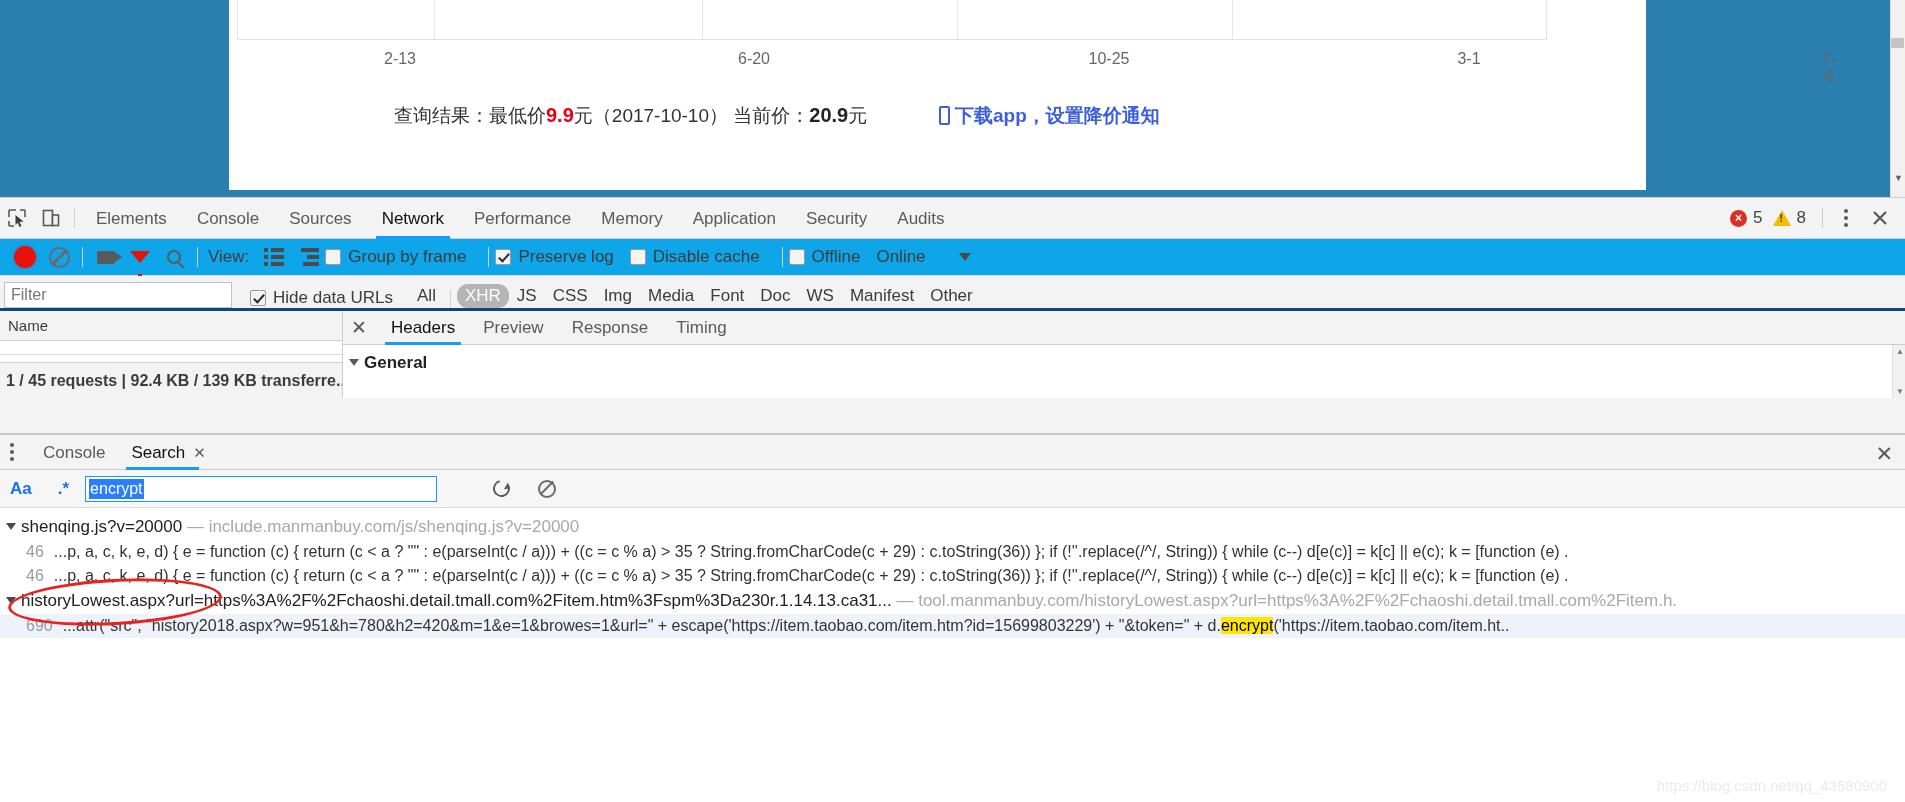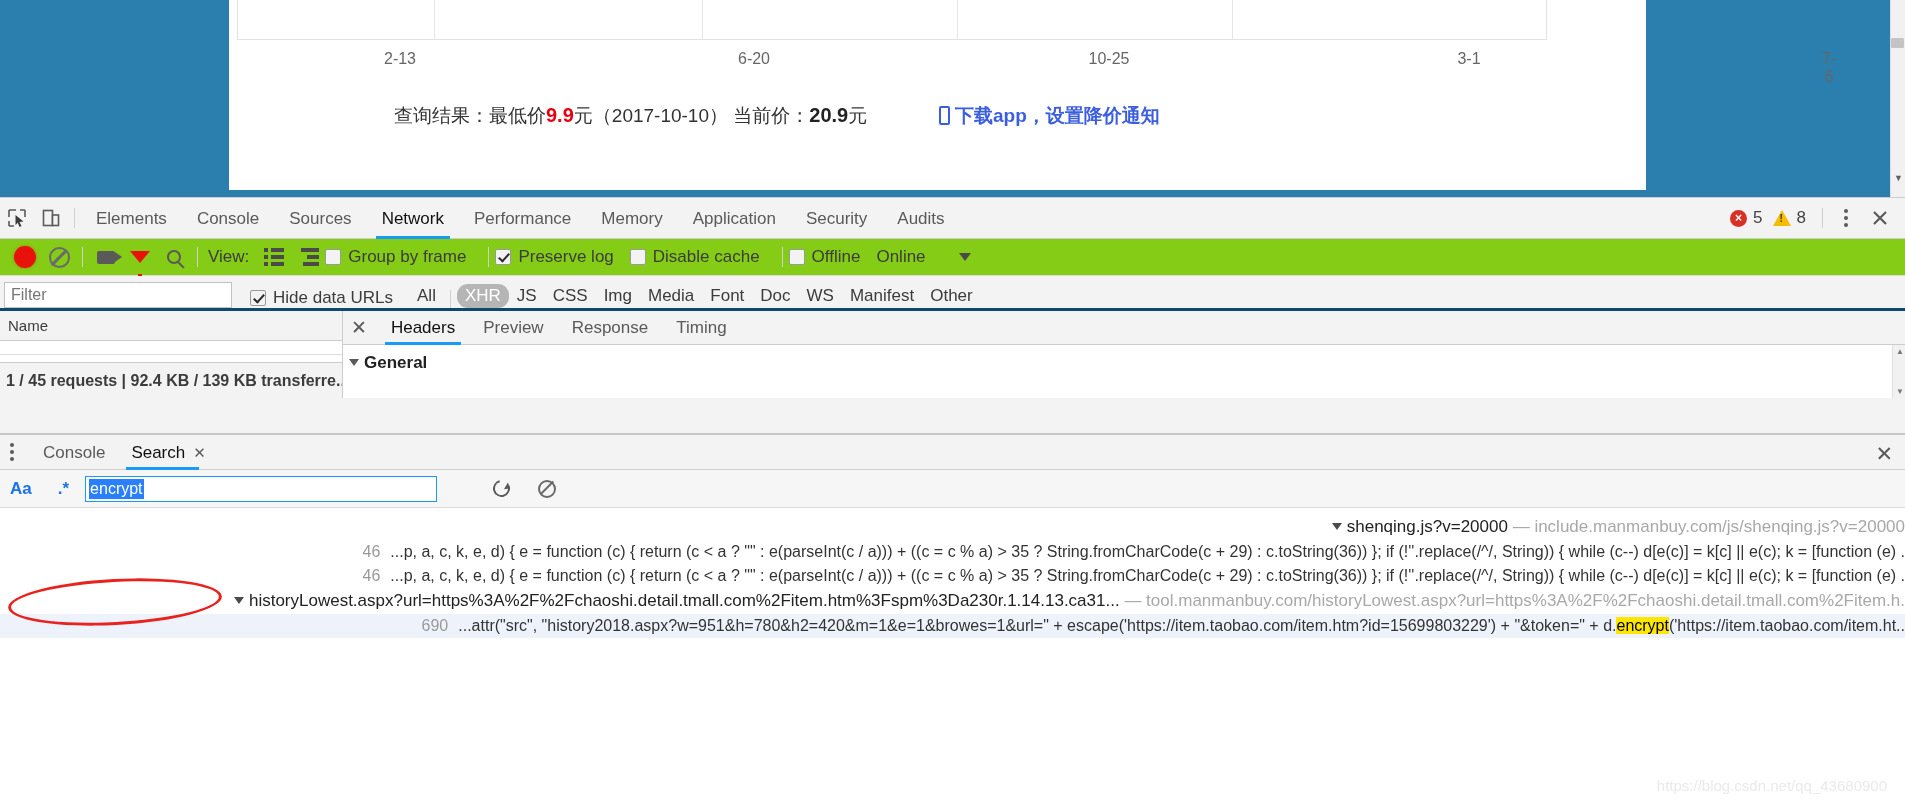--- a/index.html
+++ b/index.html
@@ -113,21 +113,21 @@
   }
   .warn-tri::after {
     content: "!"; position: absolute; left: -2px; top: 3px; font-size: 10px; color: #3b3000;
     font-weight: bold;
   }
   .kebab { display: flex; flex-direction: column; gap: 3px; }
   .kebab i { width: 4px; height: 4px; background: #5a5a5a; border-radius: 50%; display: block; }
 
   
   .dt-netbar {
-    position: relative; height: 37px; background: #84cc16;
+    position: relative; height: 37px; background: #0ea5e9;
     border-bottom: 1px solid #dcdcdc;
     display: flex; align-items: center; padding-left: 8px;
   }
   .rec-dot { width: 22px; height: 22px; border-radius: 50%; background: #e8110b; box-shadow: 0 0 3px rgba(232,17,11,.5); }
   .ban-circle {
     width: 21px; height: 21px; border-radius: 50%; border: 2.5px solid #6a6a6a; position: relative;
   }
   .ban-circle::after {
     content: ""; position: absolute; left: 50%; top: -2px; width: 2.5px; height: 21px;
     background: #6a6a6a; transform: translateX(-50%) rotate(45deg); transform-origin: center;
@@ -284,21 +284,21 @@
     border-left: 5px solid #5a5a5a; border-top: 4px solid transparent; border-bottom: 4px solid transparent;
   }
   .clear-glyph {
     width: 18px; height: 18px; border-radius: 50%; border: 2.2px solid #6a6a6a; position: relative;
   }
   .clear-glyph::after {
     content: ""; position: absolute; left: 50%; top: -2.2px; width: 2.2px; height: 18px;
     background: #6a6a6a; transform: translateX(-50%) rotate(45deg);
   }
 
-  .results { position: relative; padding-top: 6px; text-align: right; }
+  .results { position: relative; padding-top: 6px; }
   .res-group { position: relative; }
   .res-header {
     font-size: 17px; color: #222; padding: 3px 0 3px 6px; white-space: nowrap; cursor: pointer;
     overflow: hidden;
   }
   .res-header .tri {
     display: inline-block; width: 0; height: 0;
     border-left: 5px solid transparent; border-right: 5px solid transparent;
     border-top: 7px solid #4a4a4a; vertical-align: 2px; margin-right: 5px;
   }

